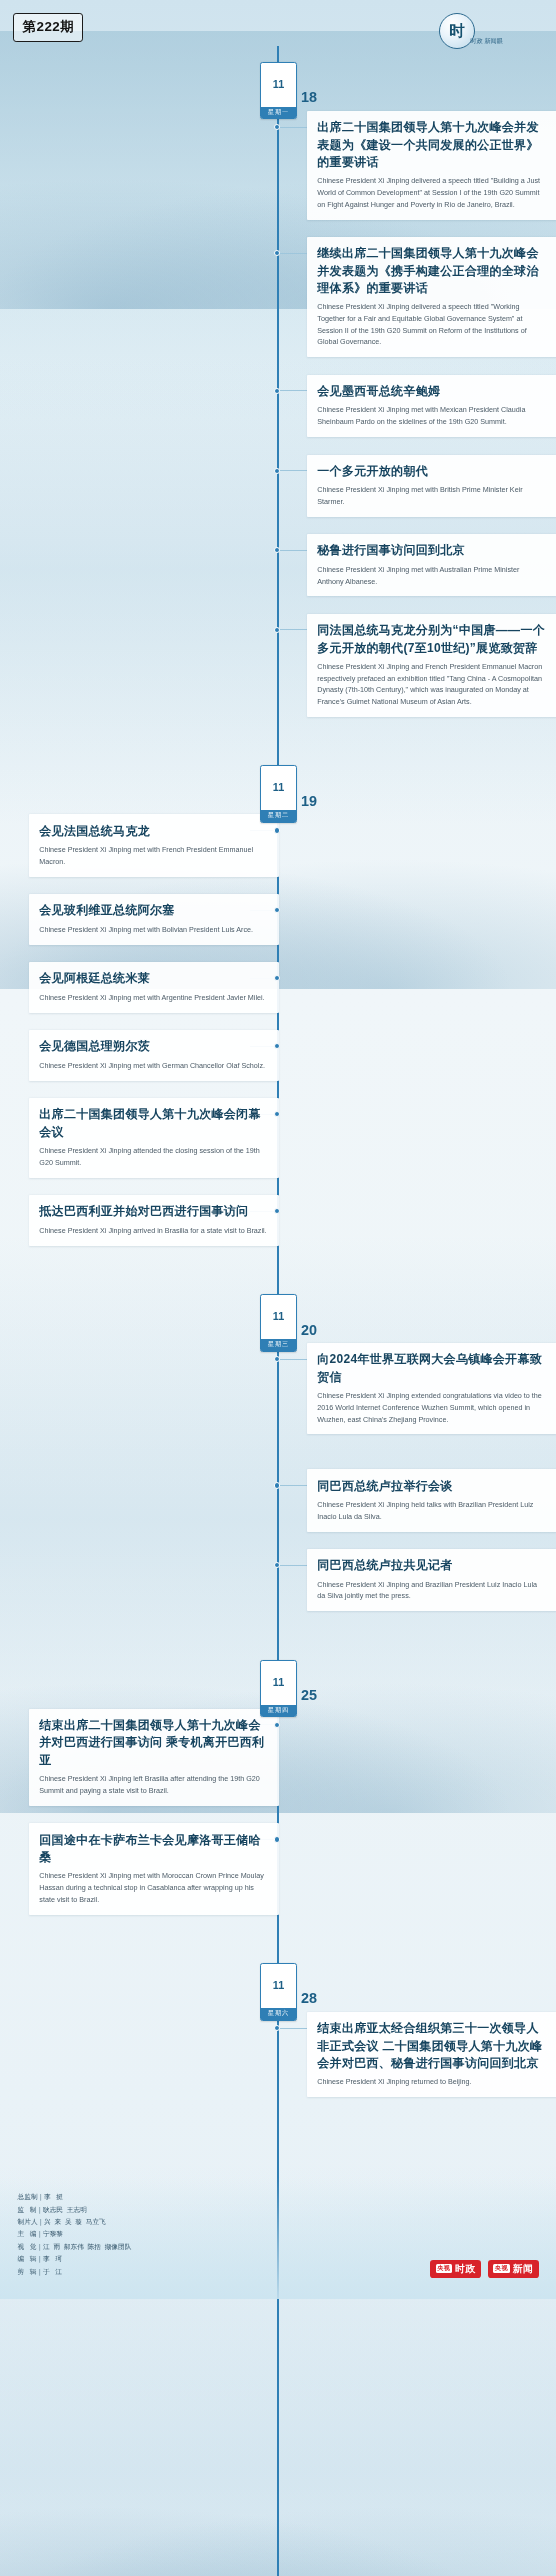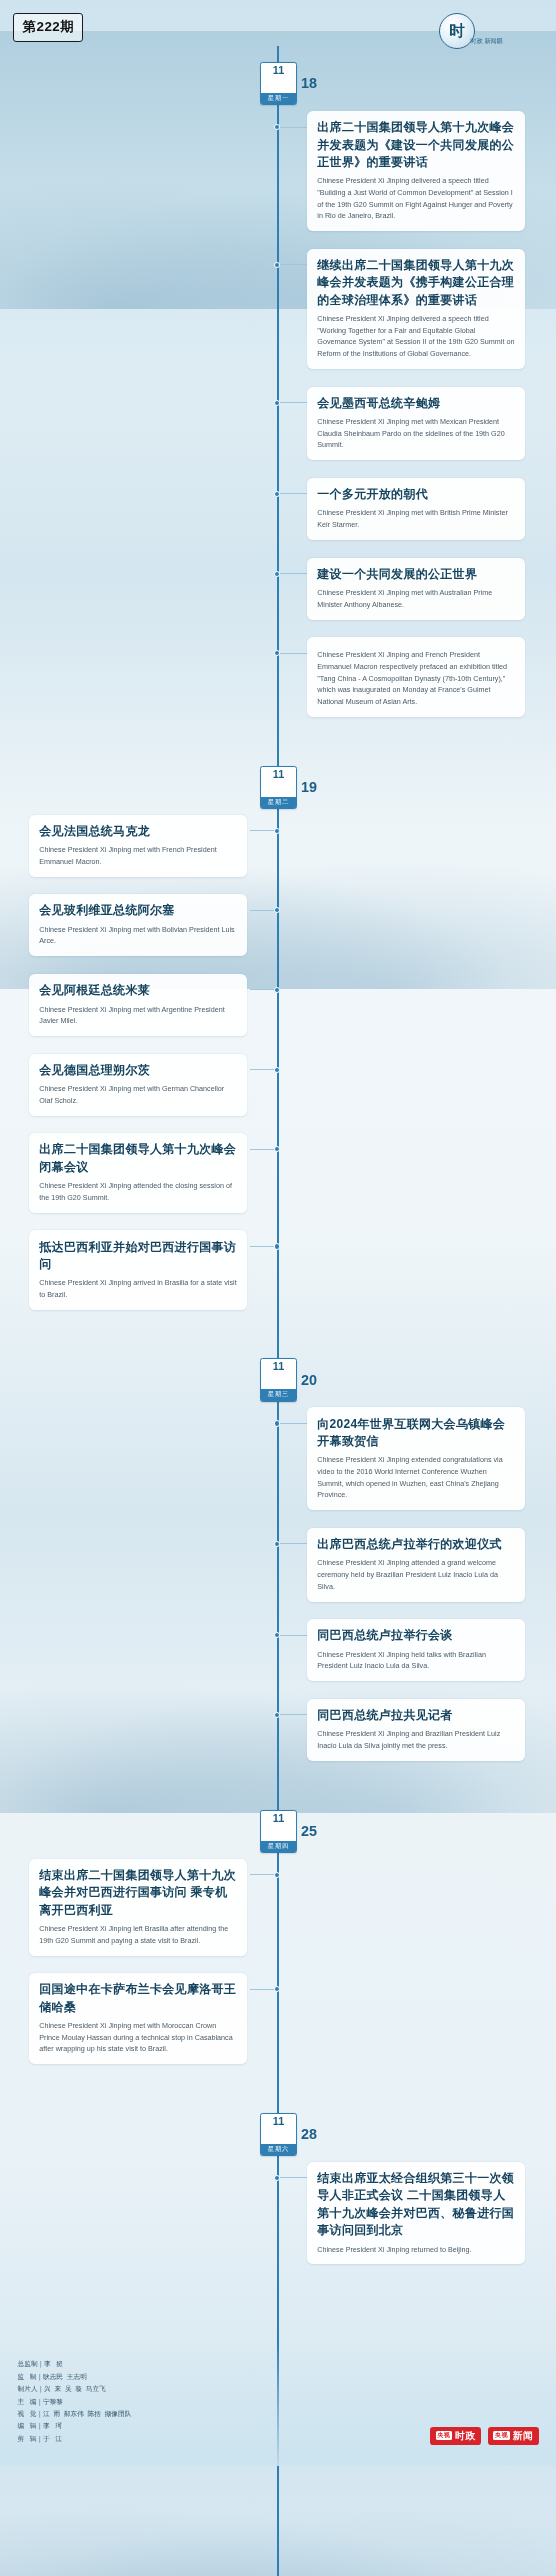--- a/index.html
+++ b/index.html
@@ -99,42 +99,42 @@
     height: 0;
   }
   .date-chip {
     position: absolute;
     left: 260px;
     width: 37px;
     background: #ffffff;
     border: 1px solid #2f7fb5;
     border-radius: 2.6px;
     text-align: center;
-    padding: 2px 0 0;
+    padding: 16px 0 0;
     color: #1d5f86;
     z-index: 5;
     box-shadow: 0 0.5px 1.5px rgba(0,0,0,.12);
   }
   .date-chip .m { font-size: 10.8px; font-weight: bold; line-height: 1.05; }
   .date-chip .d { font-size: 14.4px; font-weight: bold; line-height: 1.05; margin-left: 40px; }
   .date-chip .wd {
     margin-top: 1.5px;
     background: #2f7fb5; color: #fff;
     font-size: 6.2px; letter-spacing: 1px;
     padding: 1px 0 1.5px;
     border-radius: 0 0 1px 1px;
   }
 
   
   .row { position: relative; width: 556px; }
   .card {
     position: relative;
-    width: 218px;
+    width: 250px;
     background: rgba(255,255,255,.93);
-    border-radius: 6px;
+    border-radius: 1px;
     padding: 8.2px 10.3px 9.3px;
     box-shadow: 0 0.5px 2.1px rgba(40,80,110,.12);
   }
   .card.right { margin-left: 307px; }
   .card.left  { margin-left: 29px; }
   .card .headline {
     font-size: 12px;
     line-height: 1.45;
     font-weight: bold;
     color: #16445f;
@@ -266,29 +266,30 @@
         <div class="card right">
           <div class="headline">一个多元开放的朝代</div>
           <div class="body">Chinese President Xi Jinping met with British Prime Minister Keir Starmer.</div>
         </div>
       </div>
       <div style="height: 17.5px;"></div>
       <div class="row">
         <div class="dot"></div>
         <div class="connector to-right"></div>
         <div class="card right">
-          <div class="headline">建设一个共同发展的公正世界</div>
+          <div class="headline">秘鲁进行国事访问回到北京</div>
           <div class="body">Chinese President Xi Jinping met with Australian Prime Minister Anthony Albanese.</div>
         </div>
       </div>
       <div style="height: 17.5px;"></div>
       <div class="row">
         <div class="dot"></div>
         <div class="connector to-right"></div>
         <div class="card right">
+          <div class="headline">同法国总统马克龙分别为“中国唐——一个多元开放的朝代(7至10世纪)”展览致贺辞</div>
           <div class="body">Chinese President Xi Jinping and French President Emmanuel Macron respectively prefaced an exhibition titled "Tang China - A Cosmopolitan Dynasty (7th-10th Century)," which was inaugurated on Monday at France's Guimet National Museum of Asian Arts.</div>
         </div>
       </div>
       <div style="height: 17.5px;"></div>
       <div style="height: 31px;"></div>
       <div class="date-node">
         <div class="date-chip">
           <div class="m">11</div>
           <div class="d">19</div>
           <div class="wd">星期二</div>
@@ -360,28 +361,20 @@
       <div style="height: 49px;"></div>
       <div class="row">
         <div class="dot"></div>
         <div class="connector to-right"></div>
         <div class="card right">
           <div class="headline">向2024年世界互联网大会乌镇峰会开幕致贺信</div>
           <div class="body">Chinese President Xi Jinping extended congratulations via video to the 2016 World Internet Conference Wuzhen Summit, which opened in Wuzhen, east China's Zhejiang Province.</div>
         </div>
       </div>
       <div style="height: 17.5px;"></div>
-      <div class="row">
-        <div class="dot"></div>
-        <div class="connector to-right"></div>
-        <div class="card right">
-          <div class="headline">出席巴西总统卢拉举行的欢迎仪式</div>
-          <div class="body">Chinese President Xi Jinping attended a grand welcome ceremony held by Brazilian President Luiz Inacio Lula da Silva.</div>
-        </div>
-      </div>
       <div style="height: 17.5px;"></div>
       <div class="row">
         <div class="dot"></div>
         <div class="connector to-right"></div>
         <div class="card right">
           <div class="headline">同巴西总统卢拉举行会谈</div>
           <div class="body">Chinese President Xi Jinping held talks with Brazilian President Luiz Inacio Lula da Silva.</div>
         </div>
       </div>
       <div style="height: 17.5px;"></div>

